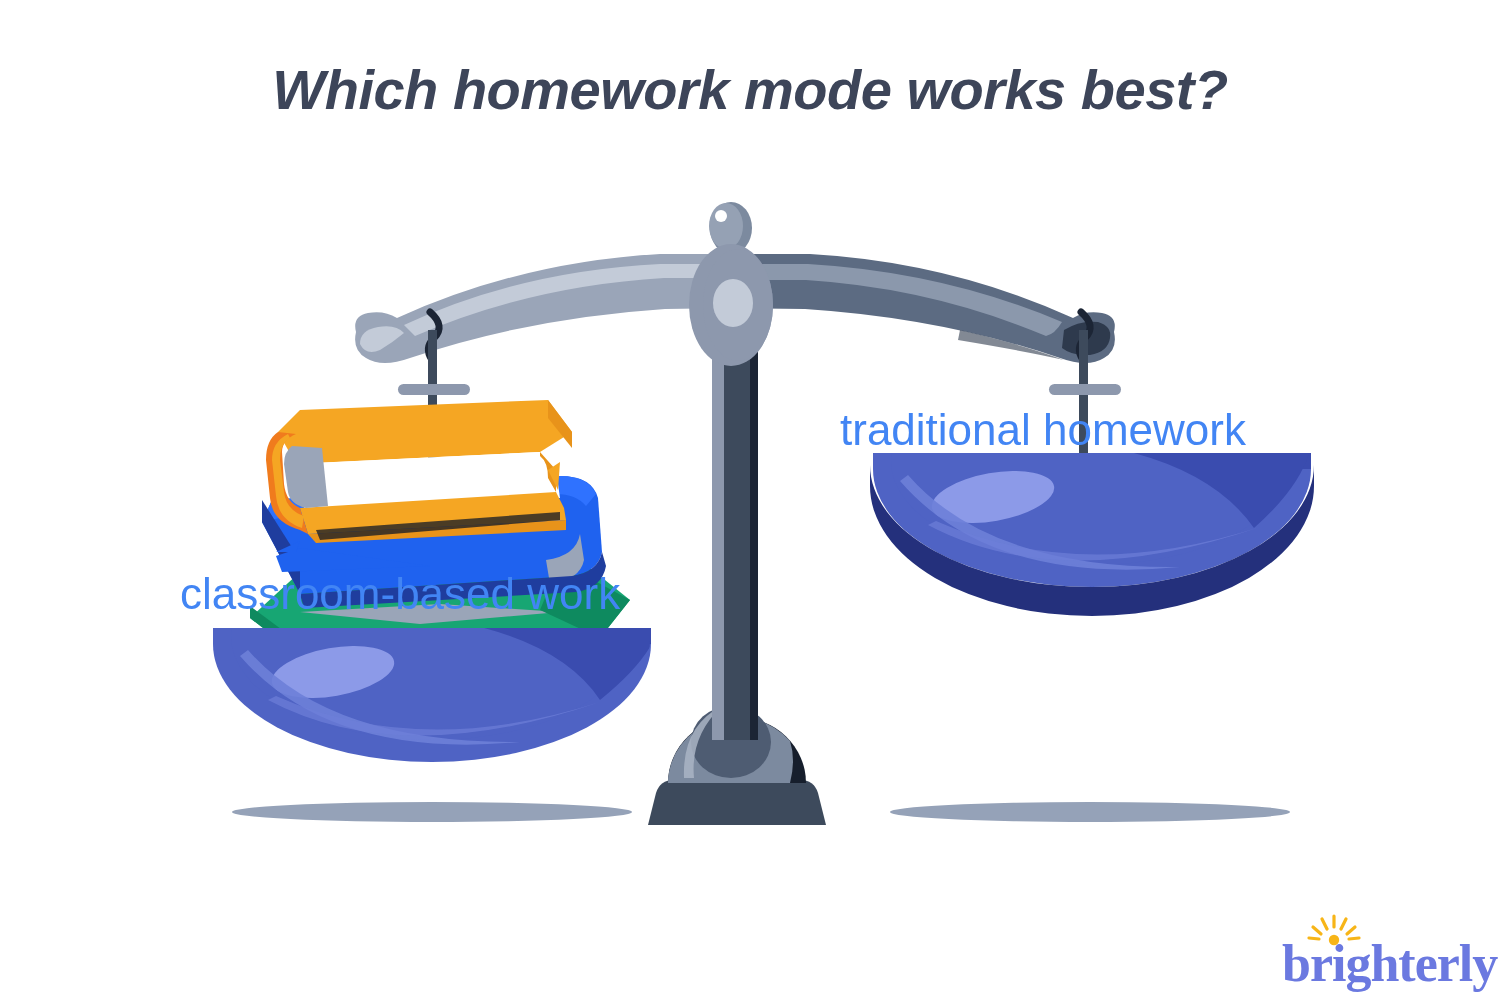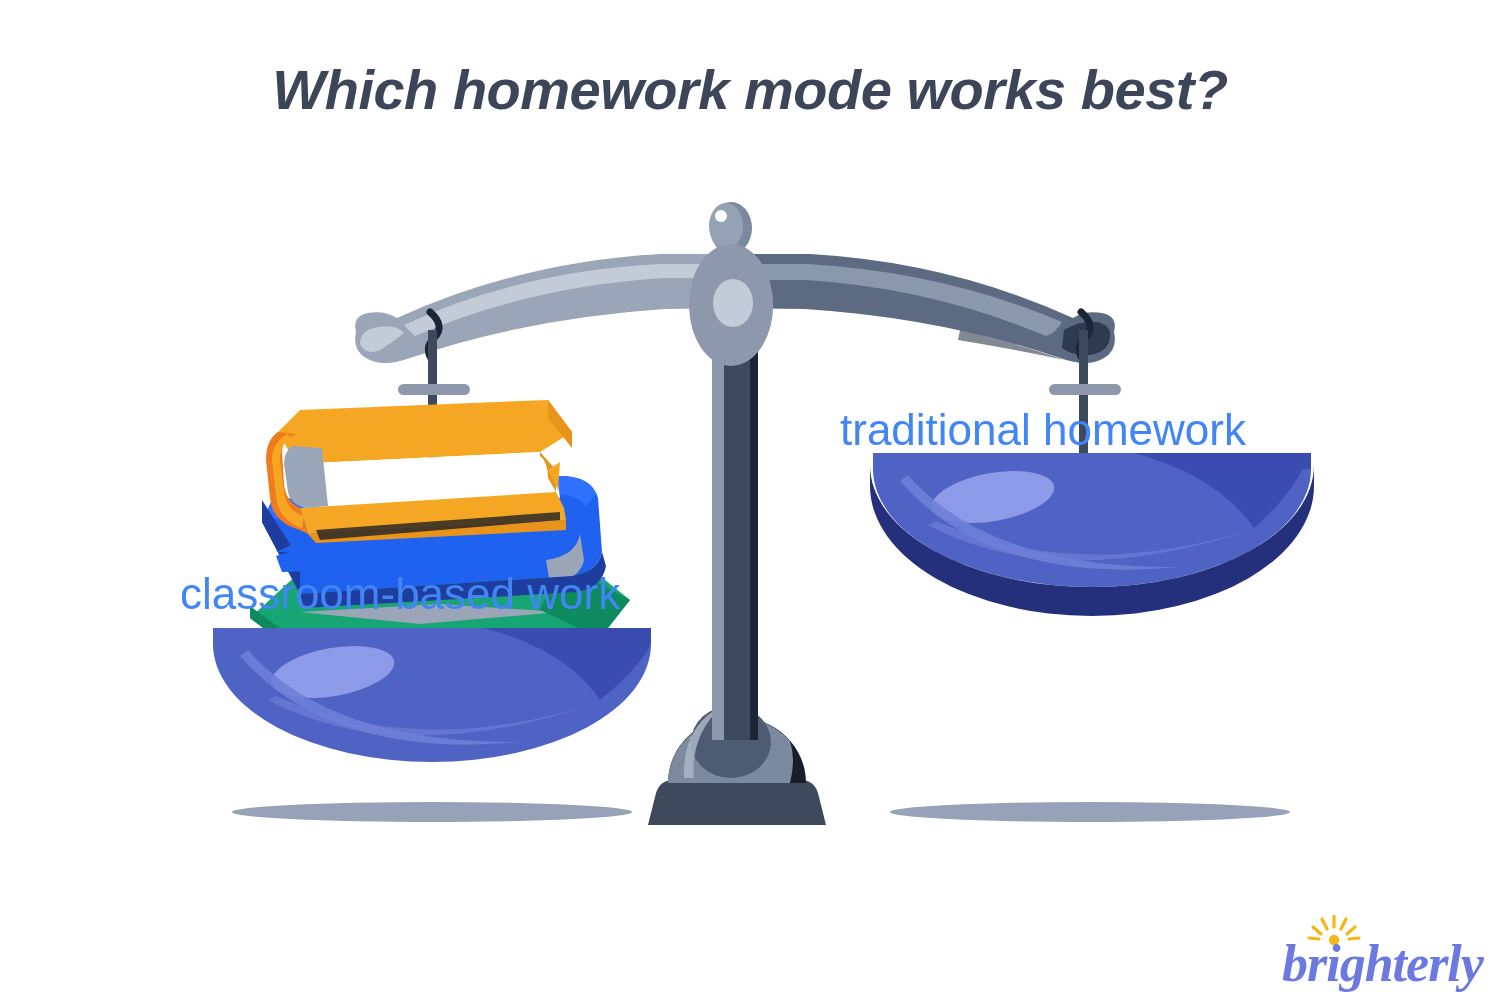--- a/index.html
+++ b/index.html
@@ -74,21 +74,20 @@
     width: 200px;
     height: 74px;
   }
   #brand-wordmark {
     position: absolute;
     left: 0;
     bottom: -4px;
     width: 200px;
     text-align: left;
     font-family: "Liberation Serif", serif;
-    font-style: italic;
     font-weight: bold;
     font-size: 52px;
     color: #6b79e0;
     letter-spacing: -1px;
     line-height: 1;
   }
 </style>
 </head>
 <body>
 

